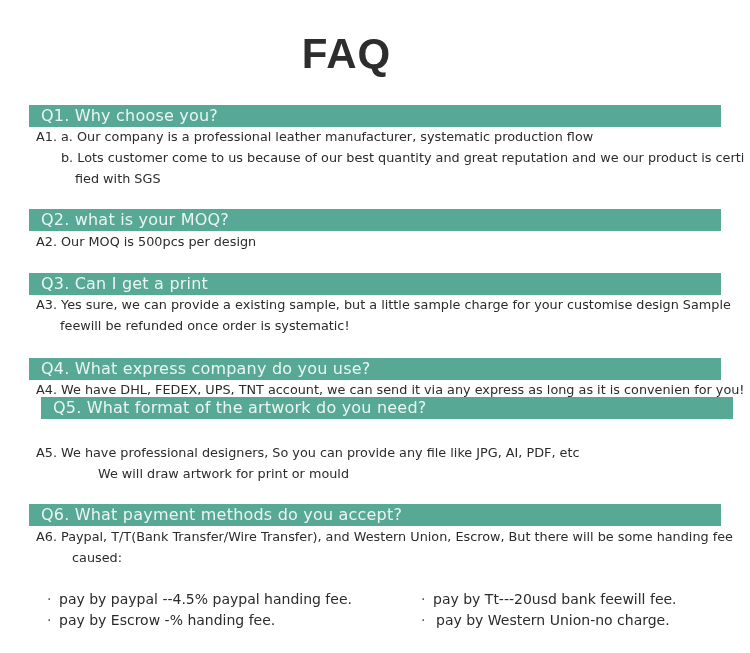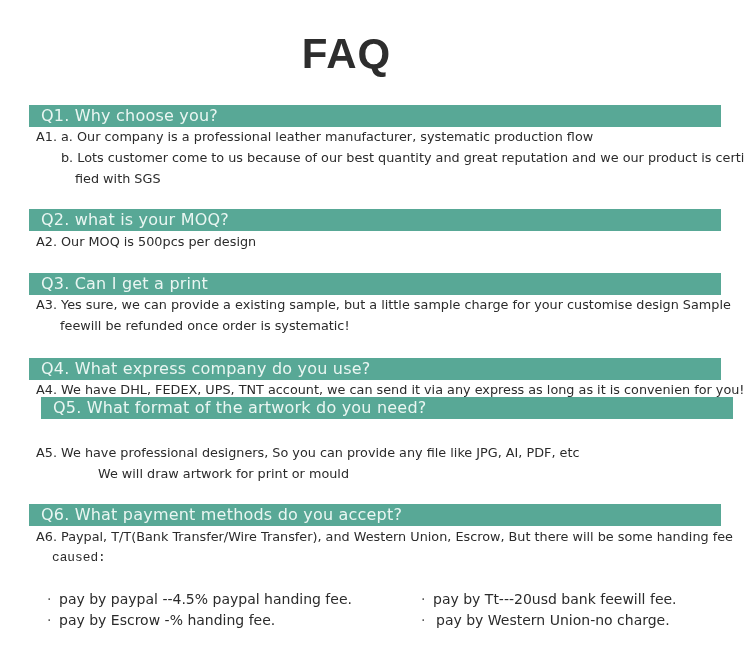--- a/index.html
+++ b/index.html
@@ -43,21 +43,21 @@
 
 <div class="qbar" style="top:358px;">Q4. What express company do you use?</div>
 <div class="ans" style="top:379px;">A4. We have DHL, FEDEX, UPS, TNT account, we can send it via any express as long as it is convenien for you!</div>
 
 <div class="qbar" style="top:397px;margin-left:12px;">Q5. What format of the artwork do you need?</div>
 <div class="ans" style="top:442px;">A5. We have professional designers, So you can provide any file like JPG, AI, PDF, etc</div>
 <div class="indent" style="left:60px; top:463px;margin-left:38px;">We will draw artwork for print or mould</div>
 
 <div class="qbar" style="top:504px;">Q6. What payment methods do you accept?</div>
 <div class="ans" style="top:526px;">A6. Paypal, T/T(Bank Transfer/Wire Transfer), and Western Union, Escrow, But there will be some handing fee</div>
-<div class="indent" style="left:52px; top:547px;font-family:Liberation Mono, monospace;">caused:</div>
+<div class="indent" style="left:72px; top:547px;">caused:</div>
 
 <div class="bullet" style="left:47px; top:589px;">
   <span class="dot">·</span><span>pay by paypal --4.5% paypal handing fee.</span>
 </div>
 <div class="bullet" style="left:421px; top:589px;">
   <span class="dot">·</span><span>pay by Tt---20usd bank feewill fee.</span>
 </div>
 <div class="bullet" style="left:47px; top:610px;">
   <span class="dot">·</span><span>pay by Escrow -% handing fee.</span>
 </div>

